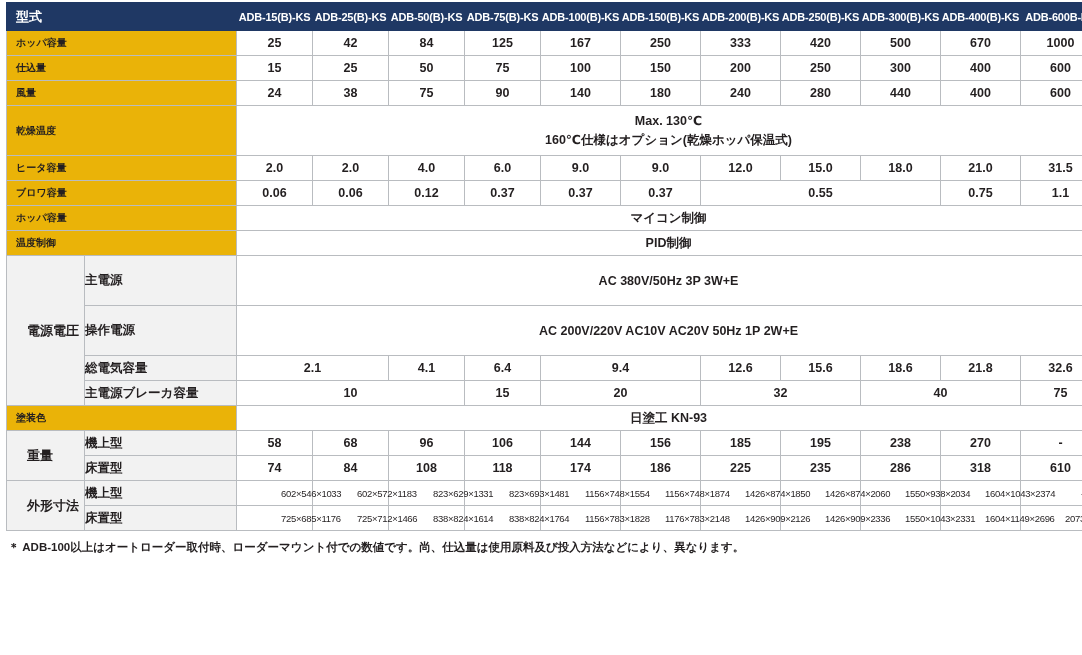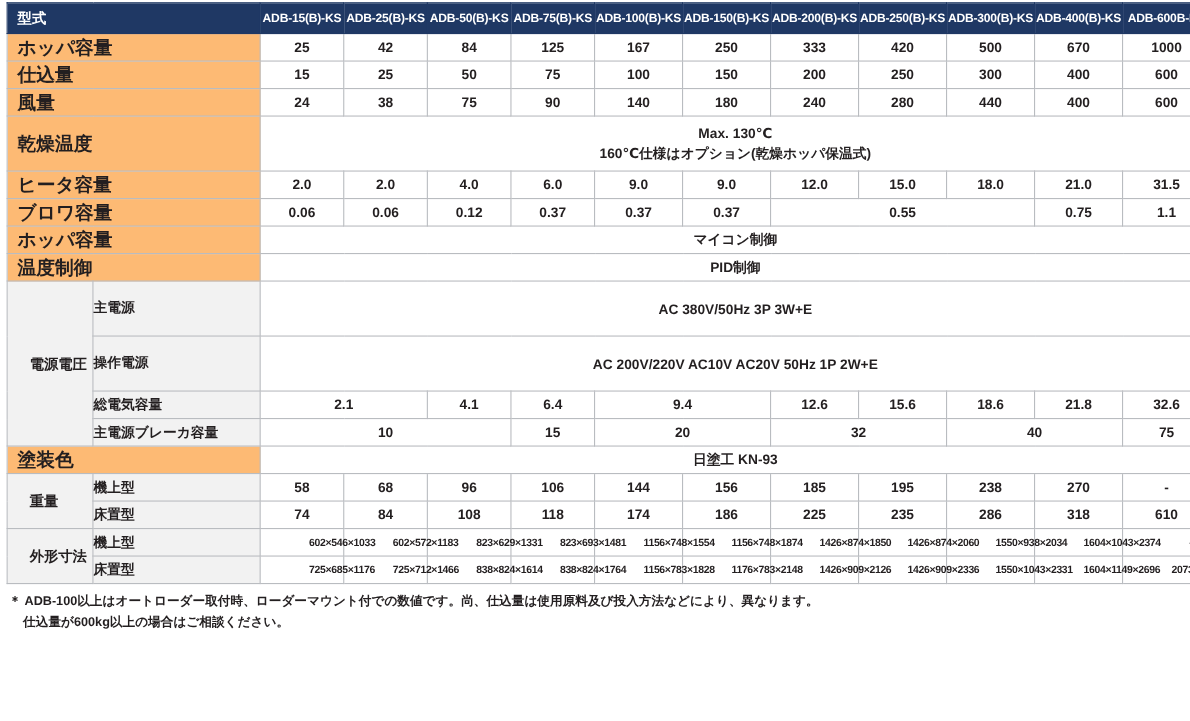--- a/index.html
+++ b/index.html
@@ -38,41 +38,41 @@
     letter-spacing:-0.2px;
   }
   thead th.rowhdr{
     text-align:left;
     padding-left:9px;
     font-size:13px;
     letter-spacing:0;
     margin-left:33px;
   }
   td.rowhdr{
-    background:#fdba74;
+    background:#eab308;
     text-align:left;
     padding-left:9px;
-    font-size:17px;
+    font-size:10px;
     font-weight:bold;
   }
   td.rowhdr-sub{
     background:#f2f2f2;
     text-align:left;
     font-size:12.5px;
     font-weight:bold;
   }
   td.grouphdr{
     background:#f2f2f2;
     text-align:left;
     padding-left:20px;
     font-size:13px;
     font-weight:bold;
   }
   td.tall{height:50px;}
-  td.dims{font-size:9.5px;letter-spacing:-0.3px;font-weight:bold;padding-left:44px;}
+  td.dims{font-size:9.5px;letter-spacing:-0.3px;font-weight:normal;padding-left:44px;}
   td.wide-note{font-size:12.5px;line-height:1.45;font-weight:bold;}
   .notes{
     margin:7px 8px 0 8px;
     font-size:11.5px;
     line-height:1.65;
     font-weight:bold;
     color:#231f20;
   }
   .notes .l2{padding-left:13px;display:block;}
 </style>
@@ -306,16 +306,15 @@
         <td class="dims">1426×909×2336</td>
         <td class="dims">1550×1043×2331</td>
         <td class="dims">1604×1149×2696</td>
         <td class="dims">2073×1280×2800</td>
       </tr>
     </tbody>
   </table>
 
   <div class="notes">
     <span>＊ ADB-100以上はオートローダー取付時、ローダーマウント付での数値です。尚、仕込量は使用原料及び投入方法などにより、異なります。</span>
-    <span class="l2">仕込量が600kg以上の場合はご相談ください。</span>
   </div>
 
 </div>
 
 </body></html>

